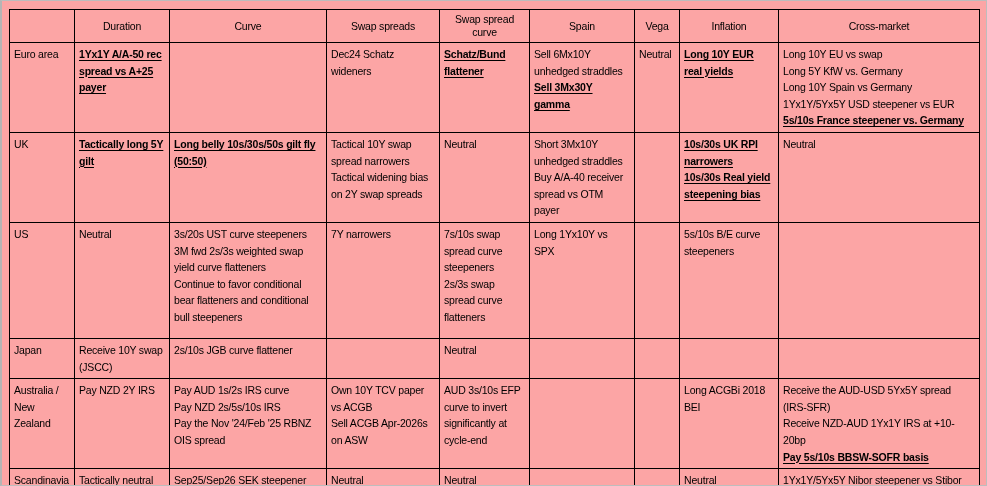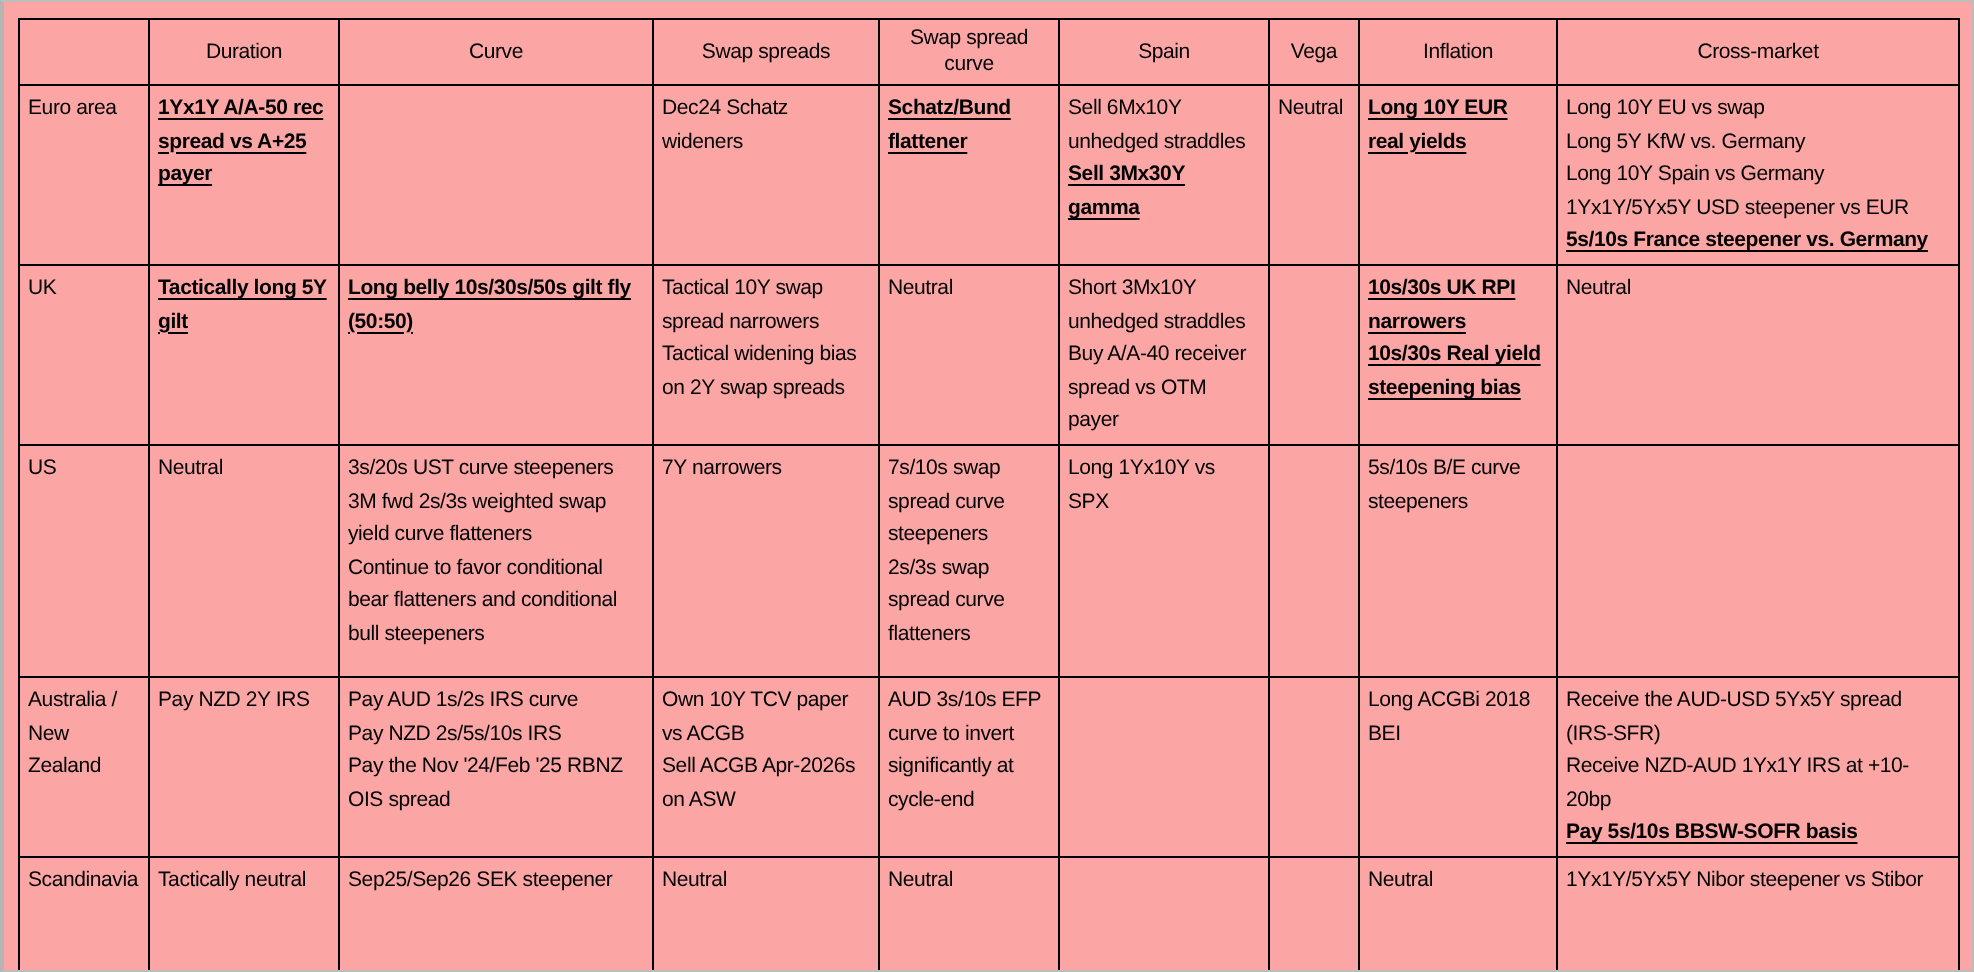--- a/index.html
+++ b/index.html
@@ -164,20 +164,37 @@
           <td>
             <div class="entry">Long 1Yx10Y vs SPX</div>
           </td>
           <td></td>
           <td>
             <div class="entry">5s/10s B/E curve steepeners</div>
           </td>
           <td></td>
         </tr>
         <tr>
+          <td class="region">Japan</td>
+          <td>
+            <div class="entry">Receive 10Y swap (JSCC)</div>
+          </td>
+          <td>
+            <div class="entry">2s/10s JGB curve flattener</div>
+          </td>
+          <td></td>
+          <td>
+            <div class="entry">Neutral</div>
+          </td>
+          <td></td>
+          <td></td>
+          <td></td>
+          <td></td>
+        </tr>
+        <tr>
           <td class="region">Australia / New Zealand</td>
           <td>
             <div class="entry">Pay NZD 2Y IRS</div>
           </td>
           <td>
             <div class="entry">Pay AUD 1s/2s IRS curve</div>
             <div class="entry">Pay NZD 2s/5s/10s IRS</div>
             <div class="entry">Pay the Nov '24/Feb '25 RBNZ OIS spread</div>
           </td>
           <td>

